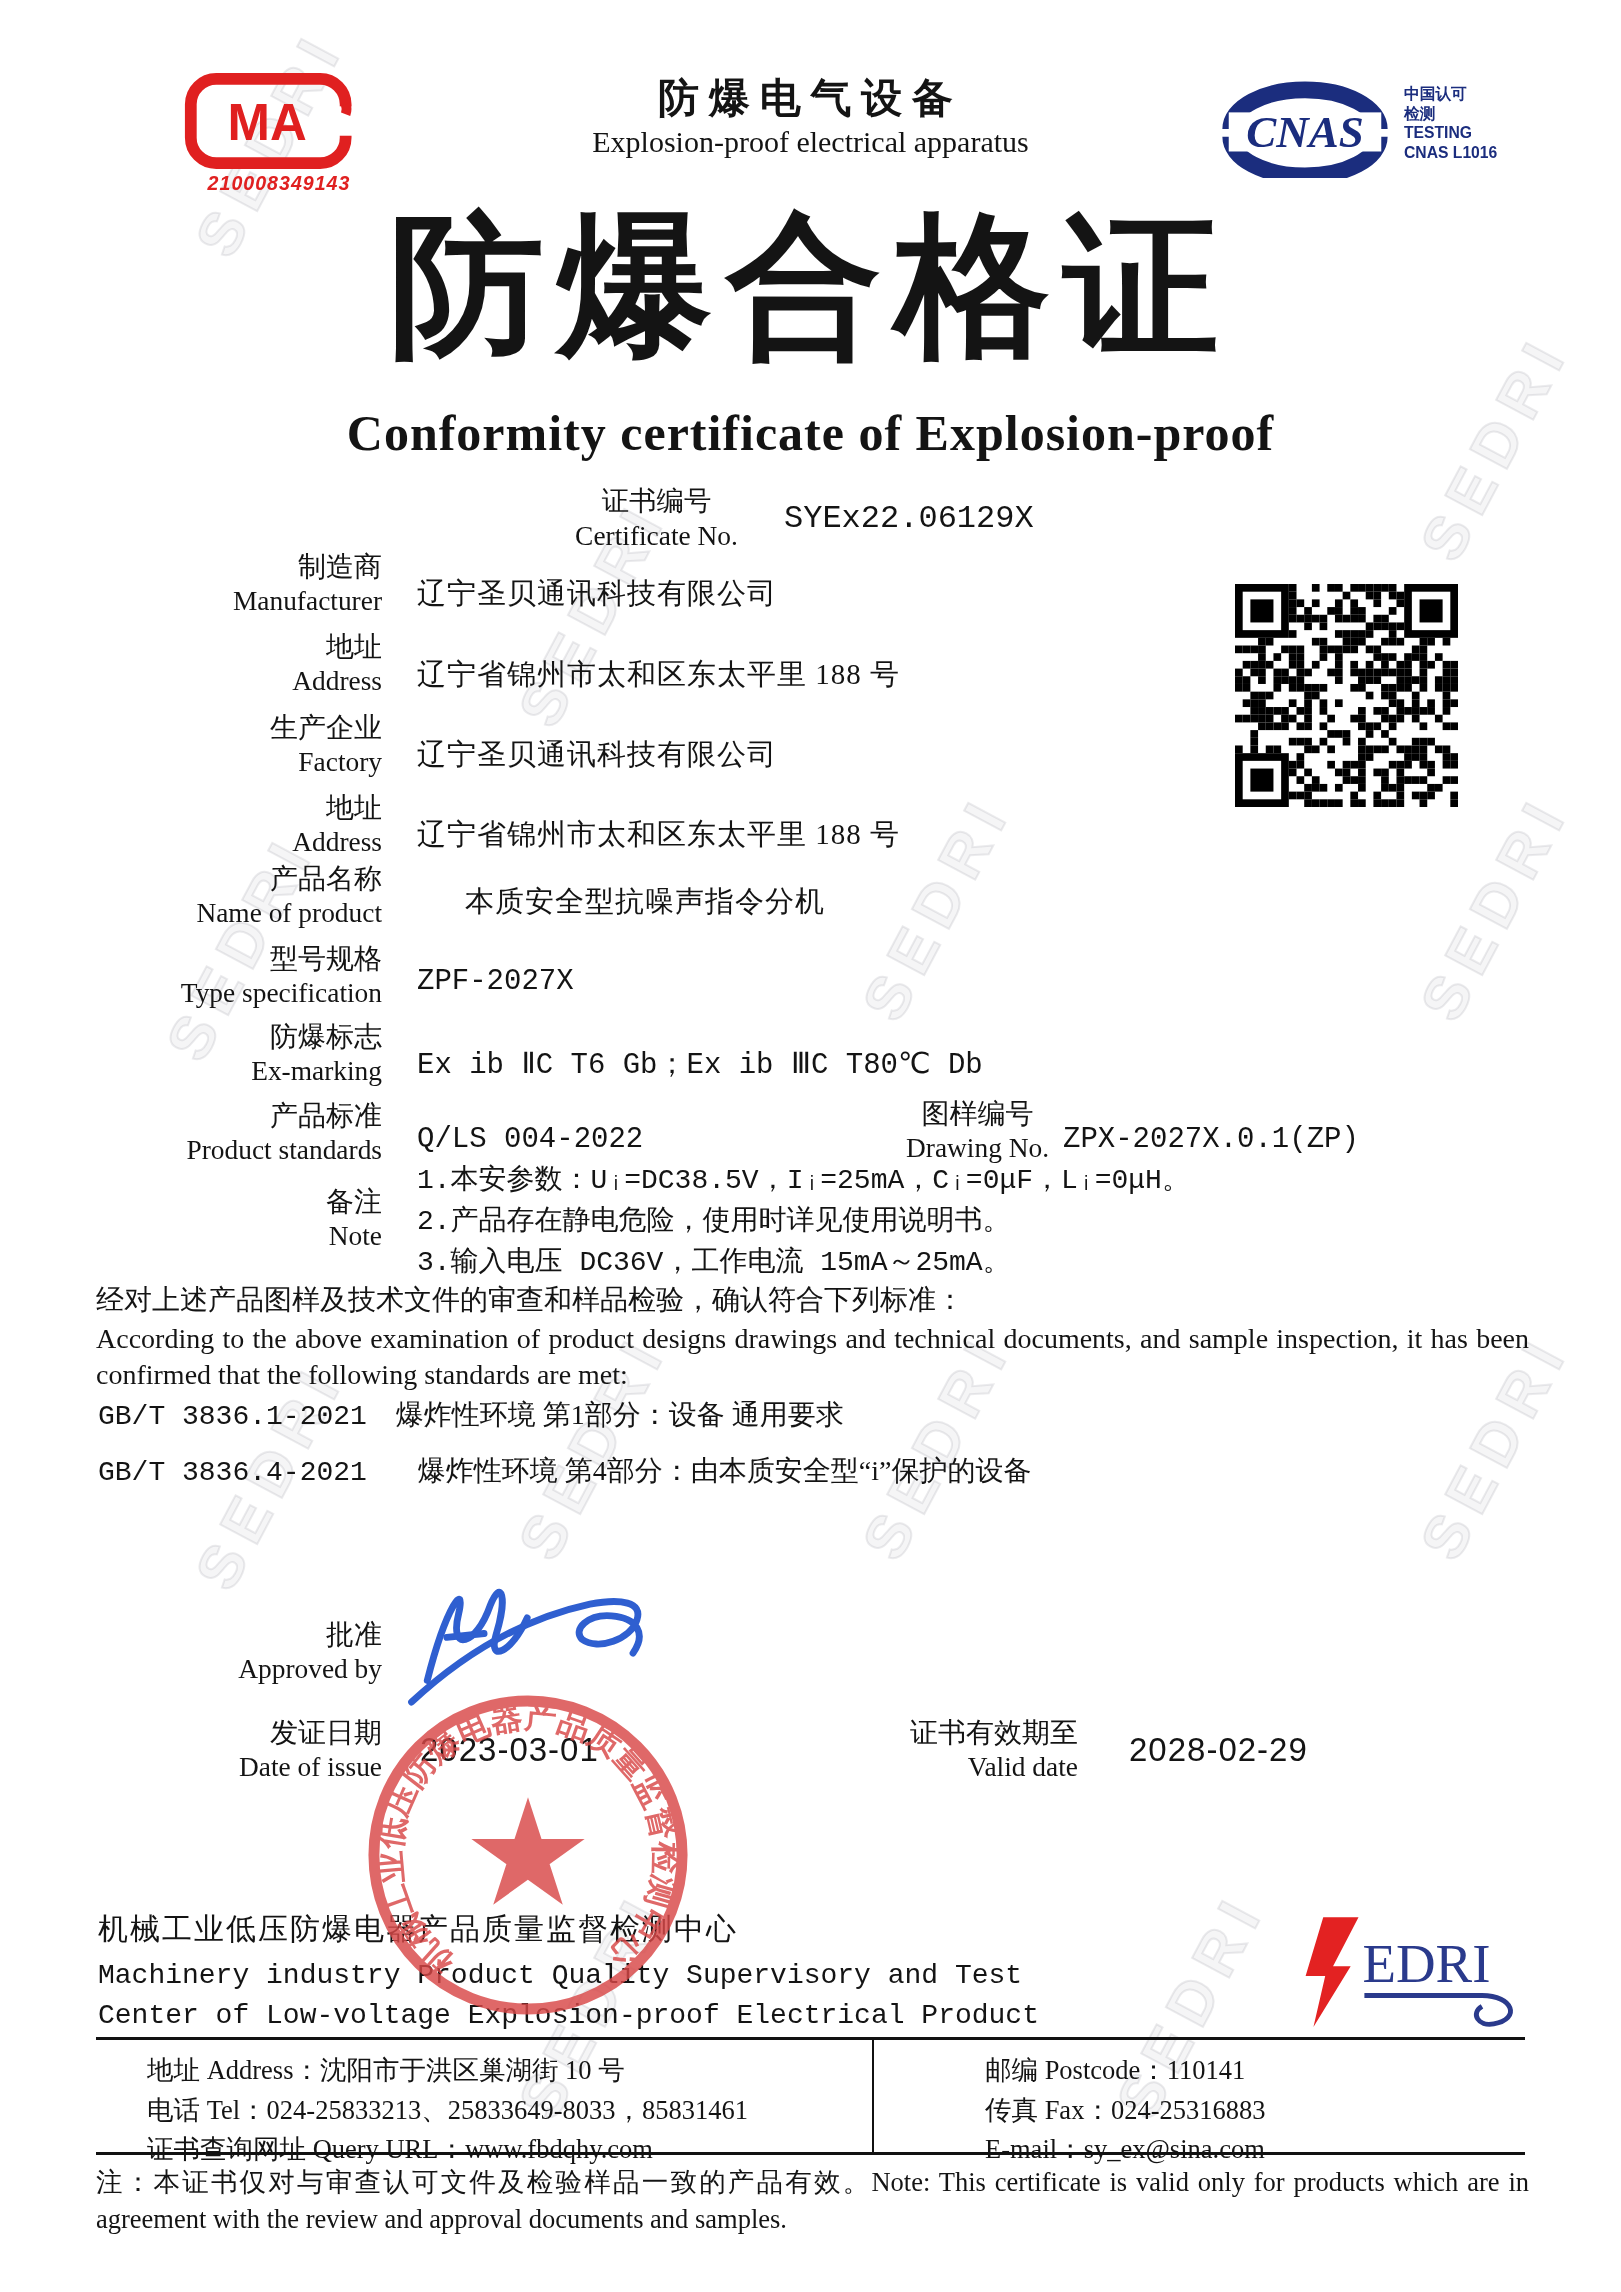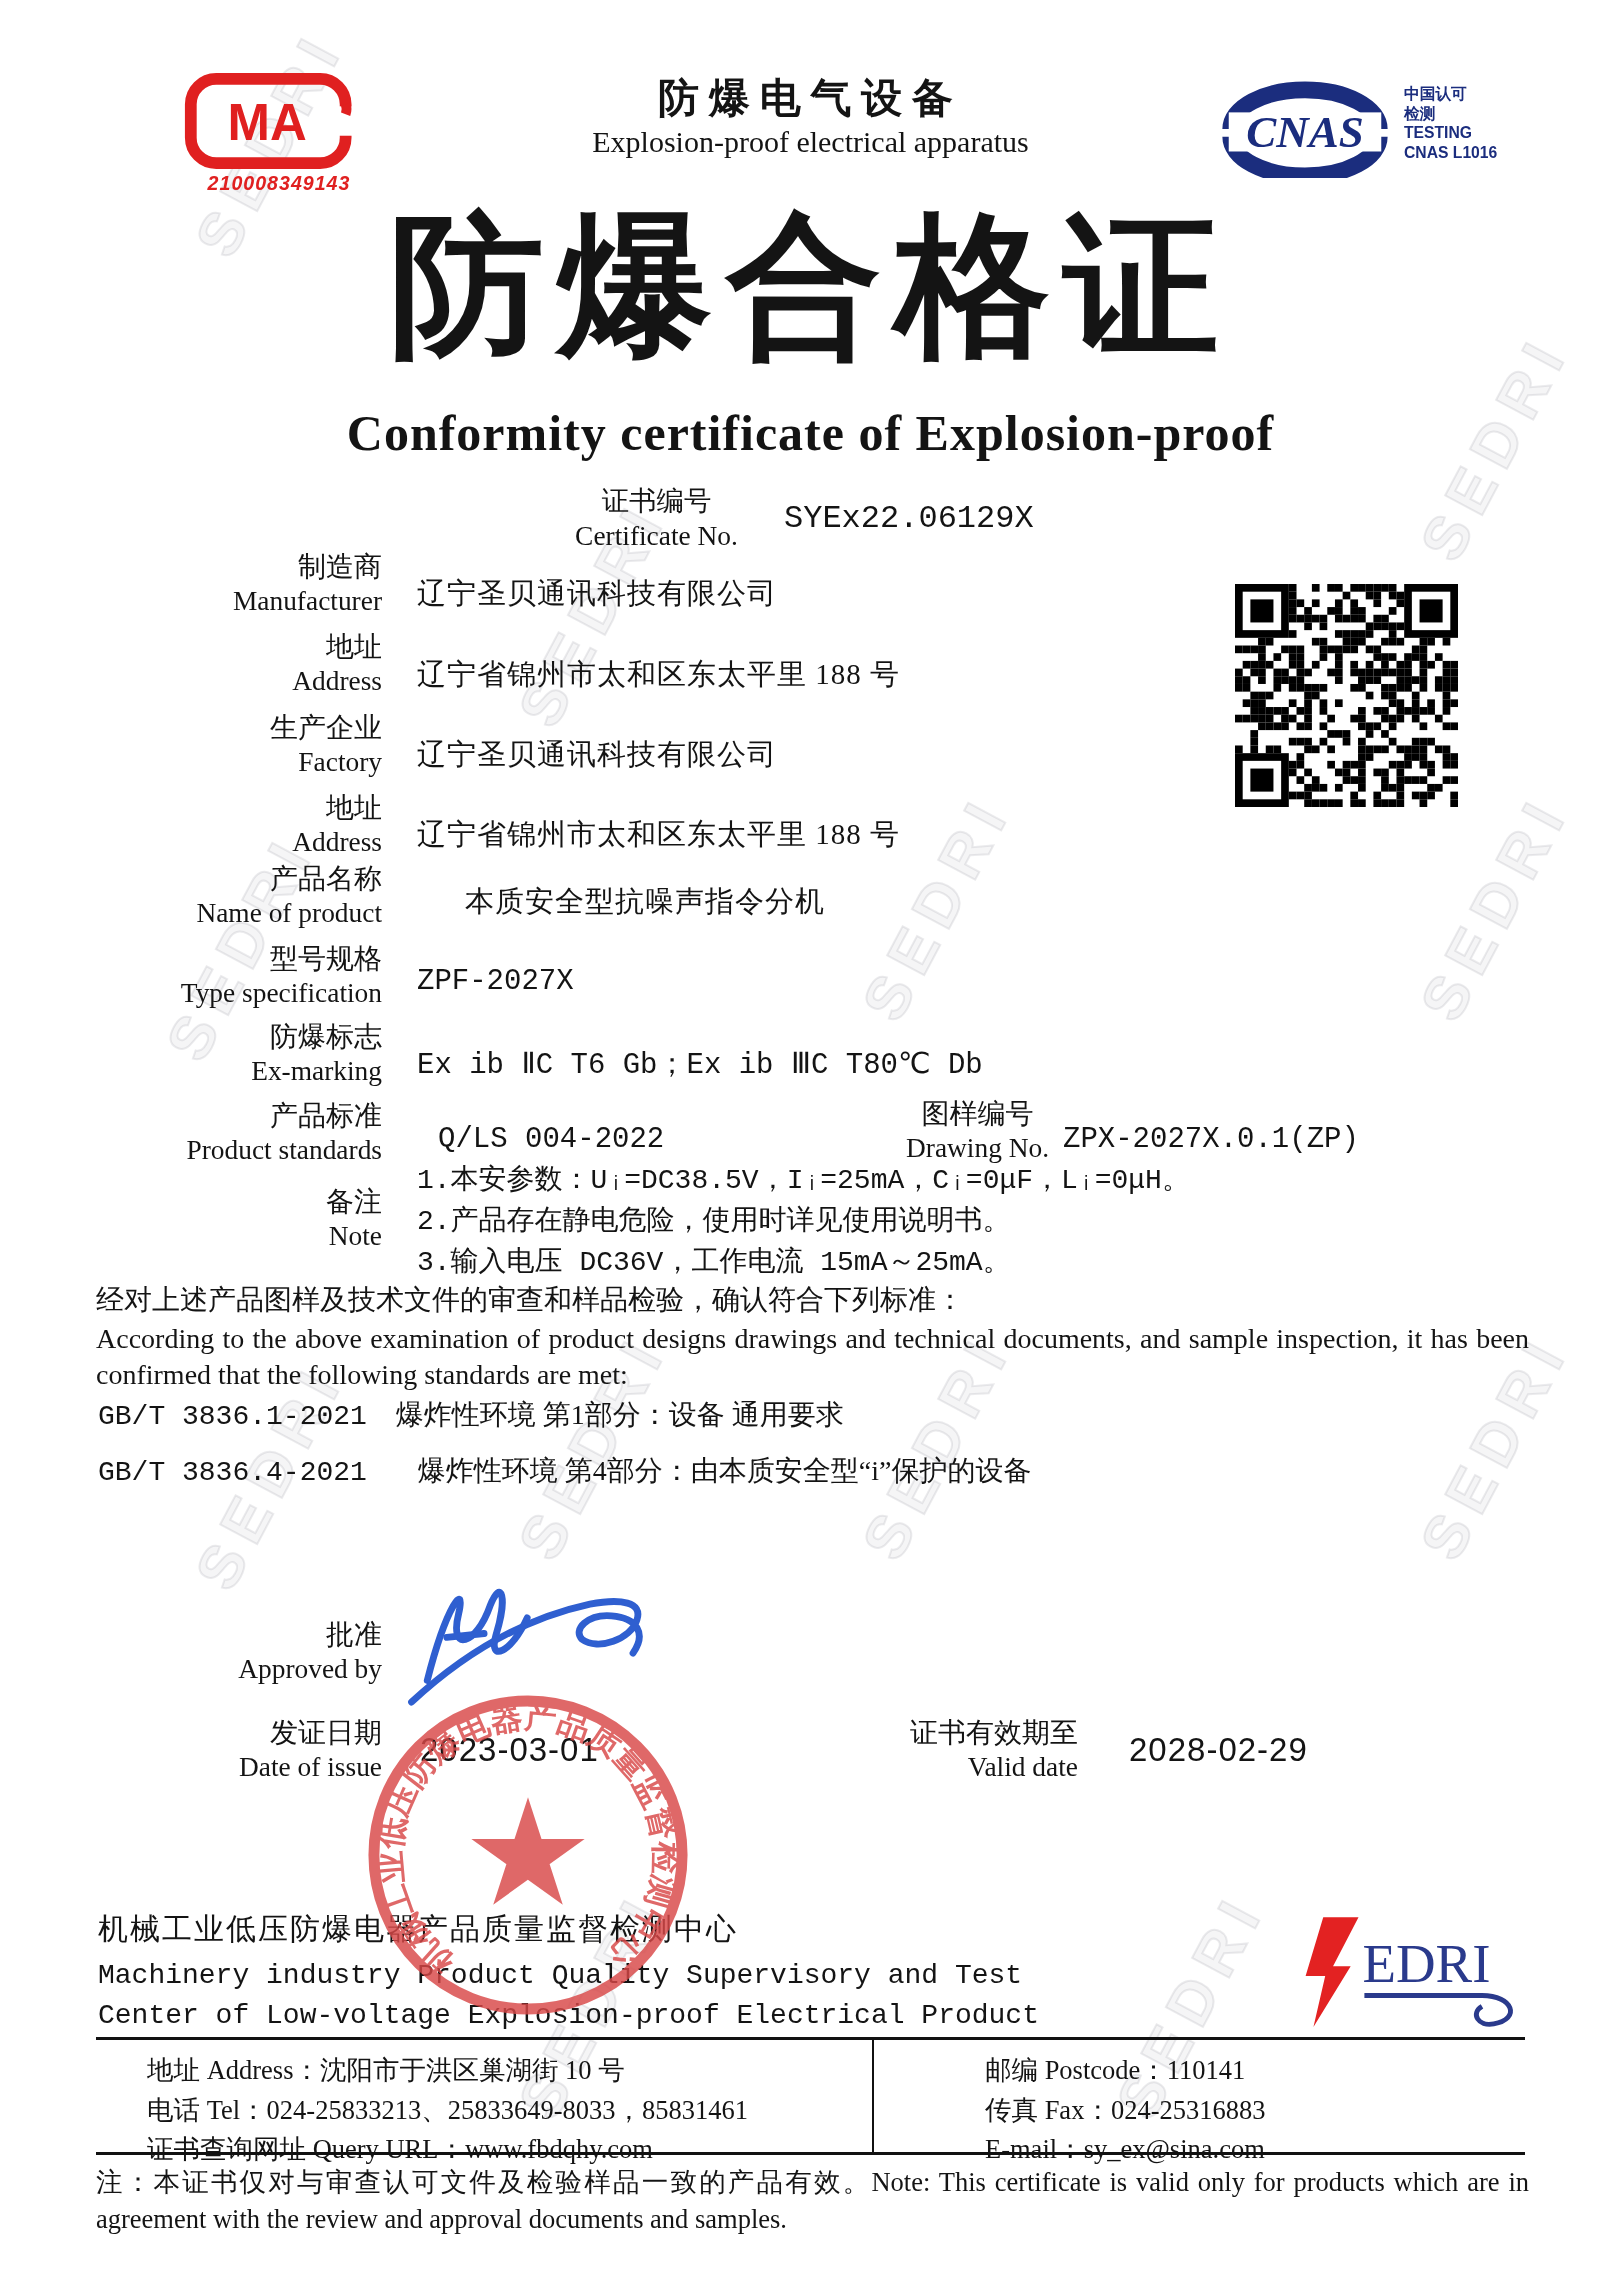--- a/index.html
+++ b/index.html
@@ -155,21 +155,21 @@
   <div class="abs z1 lbl" style="top:1019px;">
     <div class="cn">防爆标志</div>
     <div class="en">Ex-marking</div>
   </div>
   <div class="abs z1 val-mono" style="left:417px;top:1044px;">Ex ib ⅡC T6 Gb；Ex ib ⅢC T80℃ Db</div>
 
   <div class="abs z1 lbl" style="top:1098px;">
     <div class="cn">产品标准</div>
     <div class="en">Product standards</div>
   </div>
-  <div class="abs z1 val-mono" style="left:417px;top:1123px;margin-left:21px;">Q/LS 004-2022</div>
+  <div class="abs z1 val-mono" style="left:417px;top:1123px;">Q/LS 004-2022</div>
   <div class="abs z1" style="left:860px;top:1096px;width:235px;text-align:center;">
     <div style="font-size:28px;line-height:35px;">图样编号</div>
     <div style="font-size:27.4px;line-height:35px;">Drawing No.</div>
   </div>
   <div class="abs z1 val-mono" style="left:1063px;top:1123px;">ZPX-2027X.0.1(ZP)</div>
 
   <div class="abs z1 lbl" style="top:1184px;">
     <div class="cn">备注</div>
     <div class="en">Note</div>
   </div>

